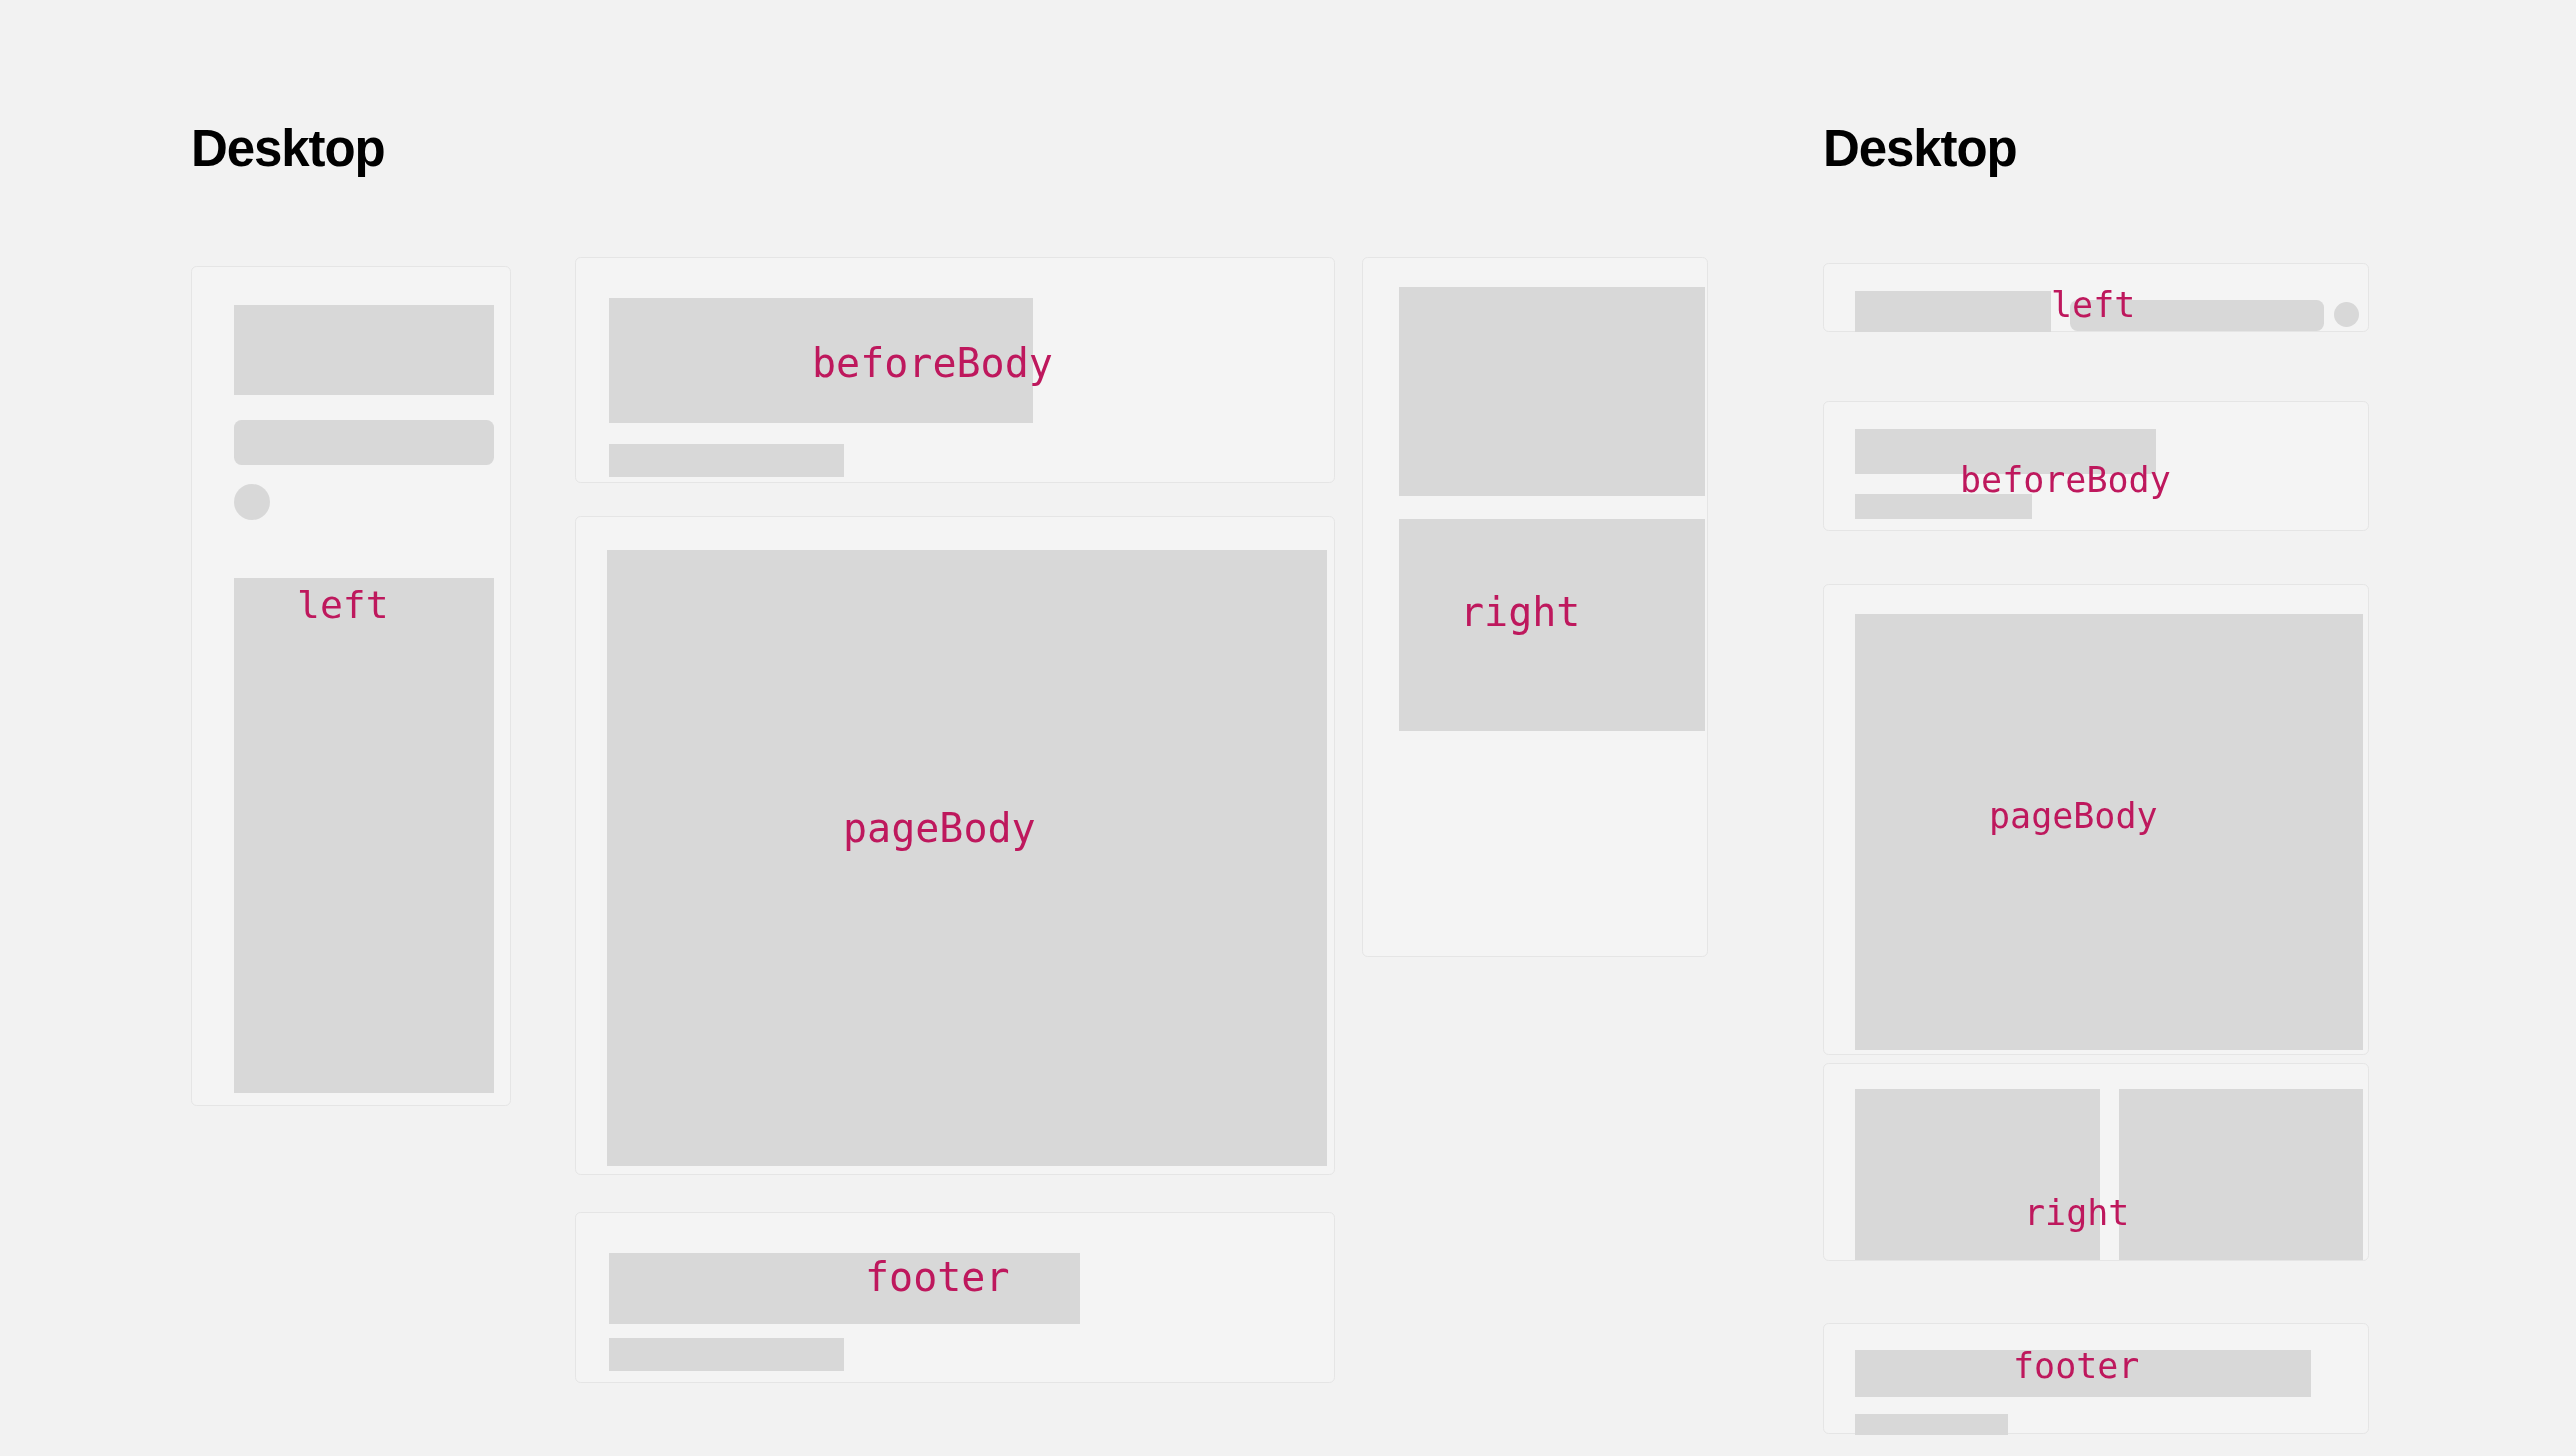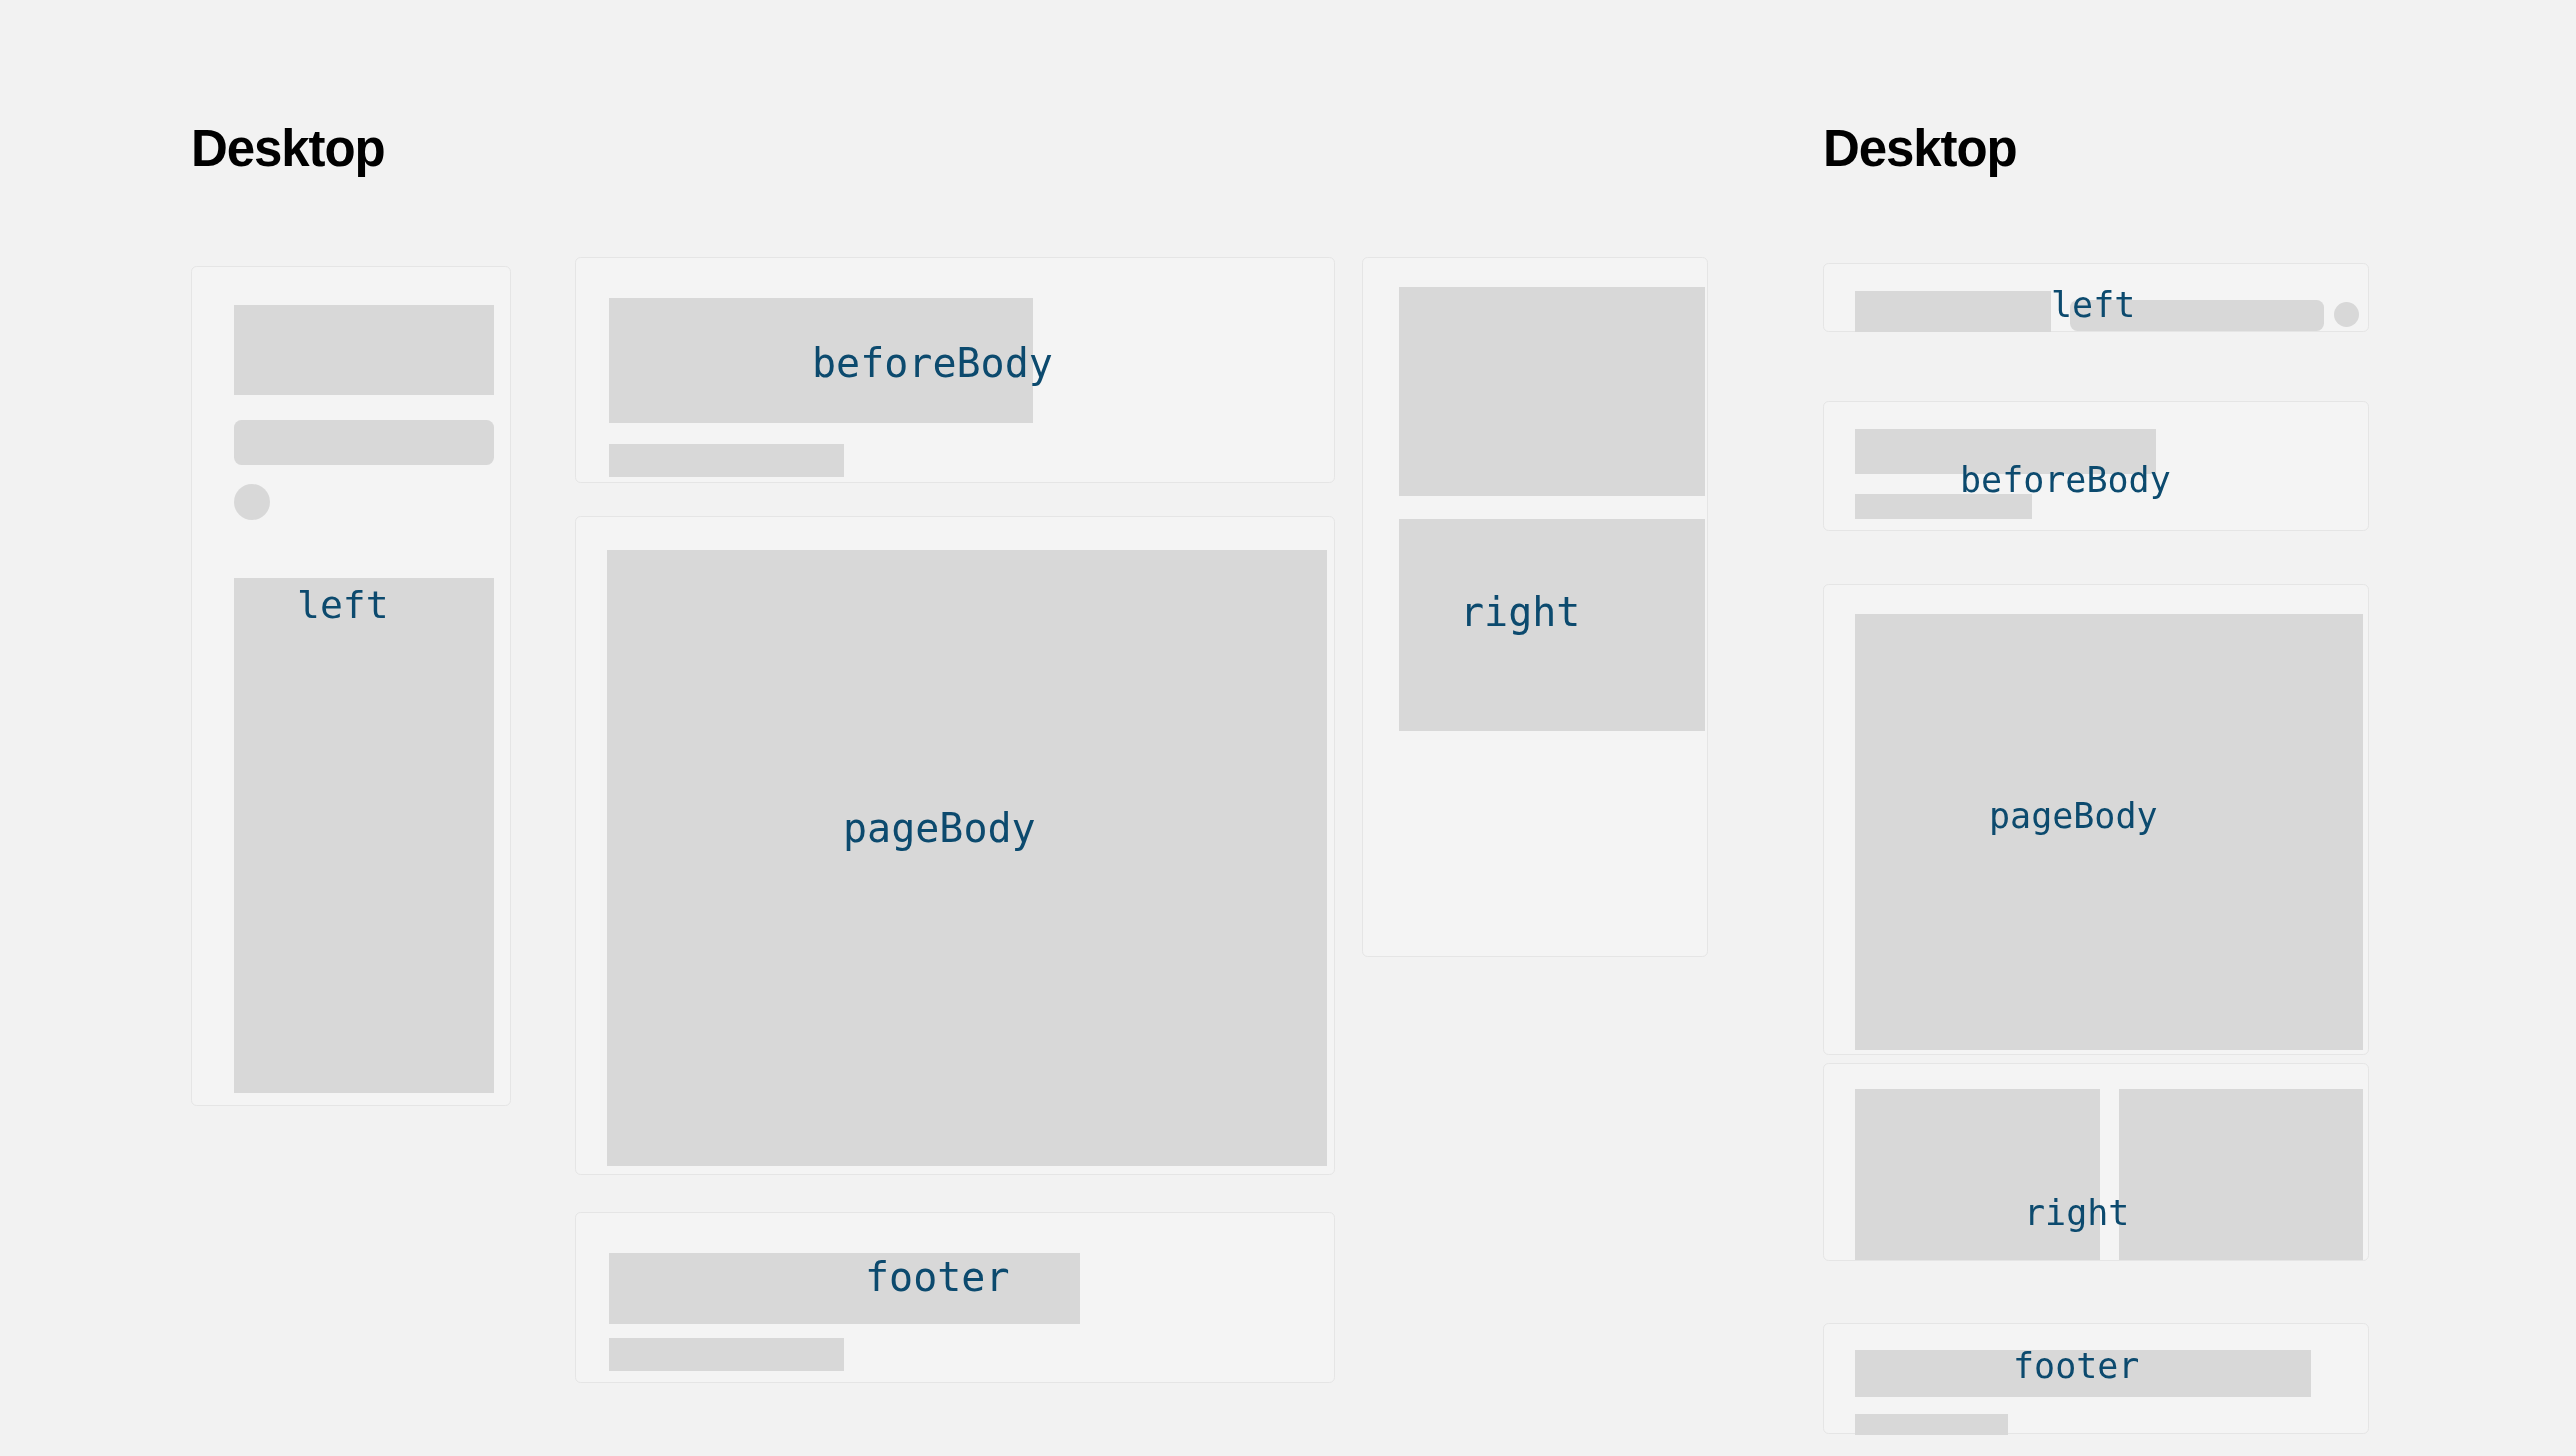--- a/index.html
+++ b/index.html
@@ -41,21 +41,21 @@
     position: absolute;
     background: #d8d8d8;
   }
   .blk.round { border-radius: 7.5px; }
   .blk.circle { border-radius: 50%; }
 
   
   .slot-label {
     position: absolute;
     font-family: "DejaVu Sans Mono", "Liberation Mono", monospace;
-    color: #0c4a6e;
+    color: #be185d;
     line-height: 1;
     white-space: nowrap;
     pointer-events: none;
     z-index: 5;
   }
 
   
   #desktop-left-panel     { left: 143px;  top: 218px;  width: 320px;  height: 840px; }
   #d-left-b1   { left: 30px; top: 26px;  width: 260px; height: 90px; }
   #d-left-b2   { left: 30px; top: 141px; width: 260px; height: 45px; border-radius: 7.5px; }

